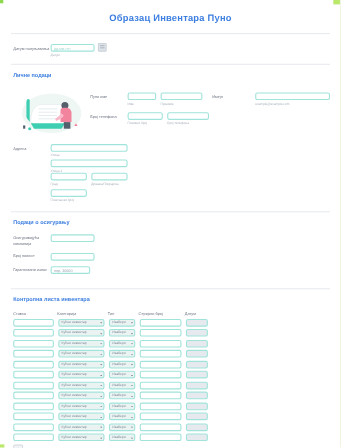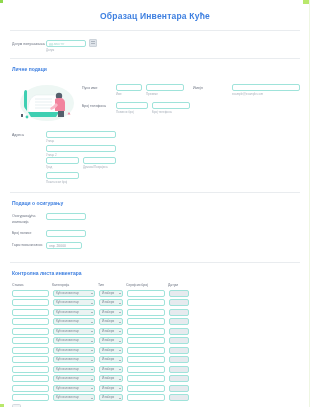--- a/index.html
+++ b/index.html
@@ -113,21 +113,21 @@
 <body>
 
 <div class="page">
   <div class="corner-tl"></div>
   <div class="corner-tr"></div>
   <div class="corner-edge"></div>
   <div class="corner-bl"></div>
 
   <div class="inner">
 
-    <div class="form-title">Образац Инвентара Куће</div>
+    <div class="form-title">Образац Инвентара Пуно</div>
     <div class="rule"></div>
 
     <div class="date-row">
       <div class="date-label">Датум попуњавања</div>
       <div>
         <div class="date-field">
           <div class="inp dateinp">дд.мм.гггг</div>
           <div class="cal-icon"></div>
         </div>
         <div class="sub">Датум</div>

